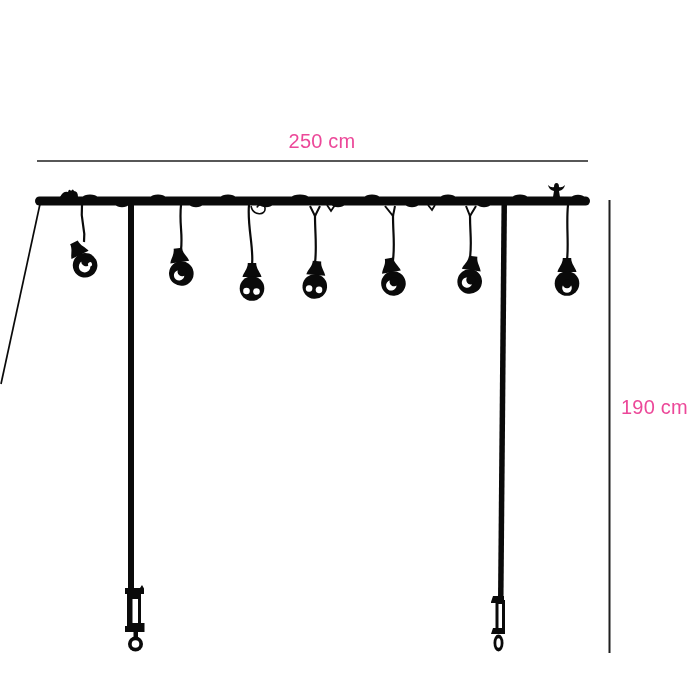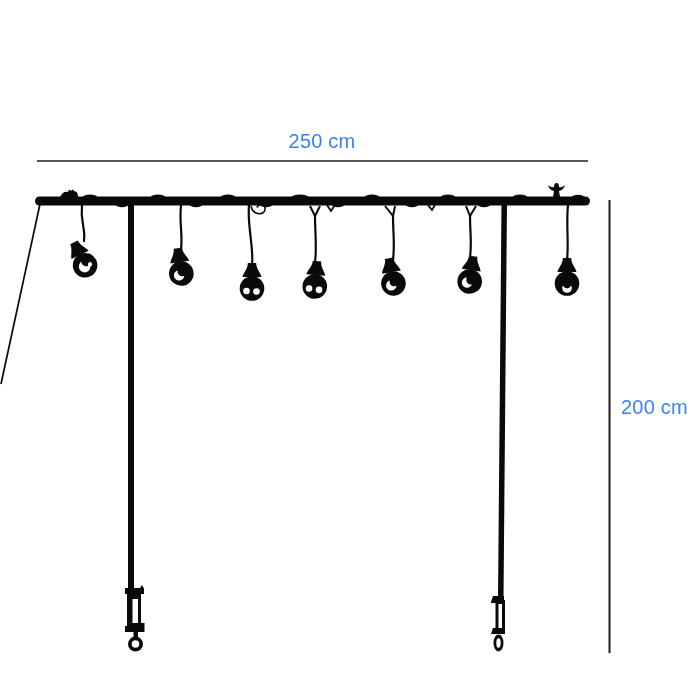--- a/index.html
+++ b/index.html
@@ -7,21 +7,21 @@
     position: relative;
     width: 700px;
     height: 700px;
     background: #ffffff;
     overflow: hidden;
     font-family: "Liberation Sans", "DejaVu Sans", sans-serif;
   }
   #art { position: absolute; left: 0; top: 0; }
   .dim-label {
     position: absolute;
-    color: #3b82f6;
+    color: #ec4899;
     font-size: 20px;
     letter-spacing: 0.2px;
     white-space: nowrap;
   }
   #width-label {
     left: 252px;
     top: 130px;
     width: 140px;
     text-align: center;
   }
@@ -195,14 +195,14 @@
           <g id="v-bottom">
         <circle cx="0" cy="7" r="4.8" fill="#ffffff"></circle>
         <circle cx="0" cy="2.8" r="4.4" fill="#0a0a0a"></circle>
       </g>
         </g>
       </g>
   </svg>
 
   <div class="dim-label" id="width-label">250 cm</div>
 
-  <div class="dim-label" id="height-label">200 cm</div>
+  <div class="dim-label" id="height-label">190 cm</div>
 </div>
 
 </body></html>

